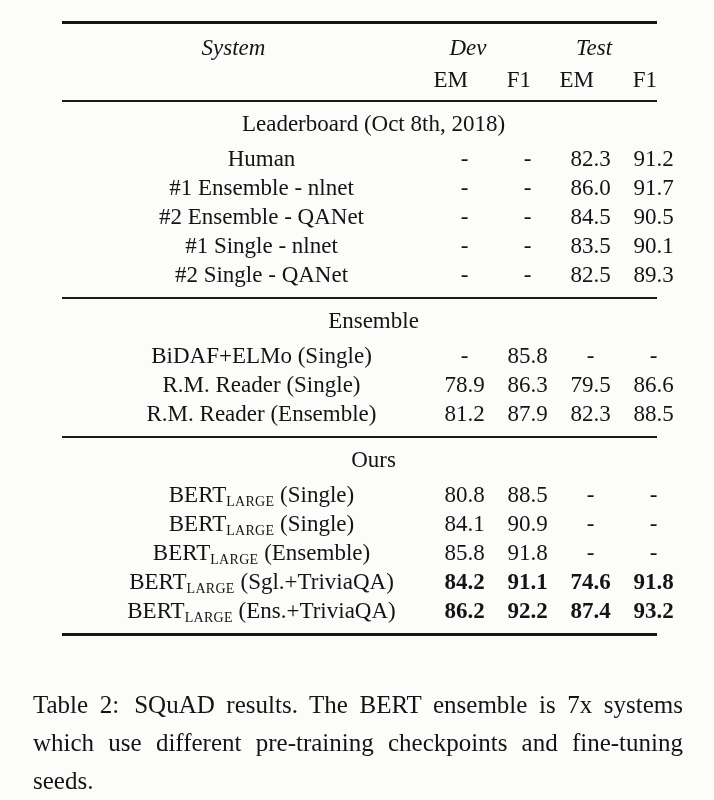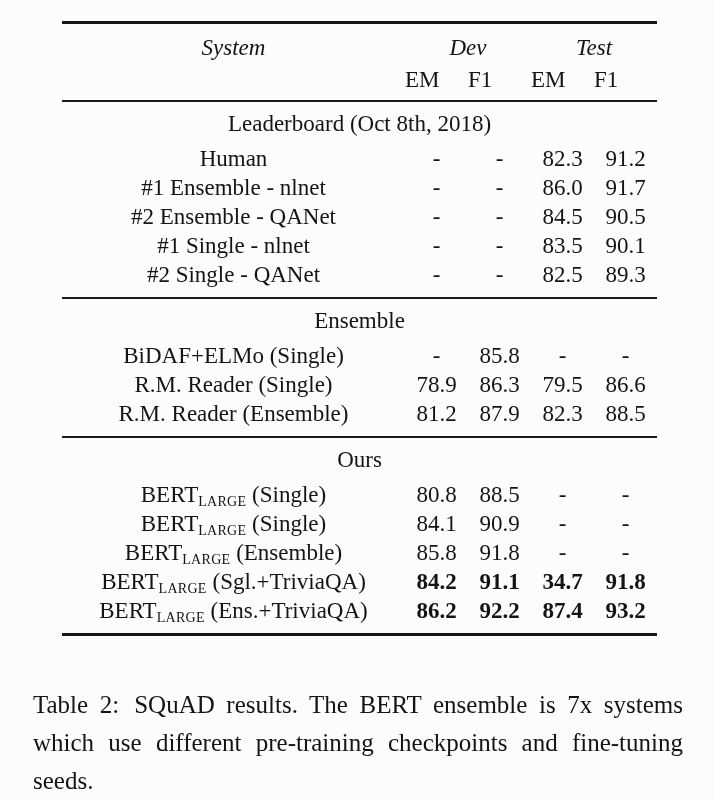--- a/index.html
+++ b/index.html
@@ -37,23 +37,23 @@
     font-style: italic;
   }
   .grp-row > div { text-align: center; }
   .sub-row {
     display: grid;
     grid-template-columns: 343px 63px 63px 63px 63px;
     height: 32px;
     line-height: 32px;
     font-size: 23px;
   }
-  .sub-row > div { text-align: left; }
-
-  .section { padding: 6px 0 8px 0; }
+  .sub-row > div { text-align: right; }
+
+  .section { padding: 6px 0 8px 0; margin-left: 28px; }
   .sec-title {
     text-align: center;
     font-size: 23px;
     height: 32px;
     line-height: 32px;
     margin-bottom: 4px;
   }
   .row {
     display: grid;
     grid-template-columns: 343px 63px 63px 63px 63px;
@@ -188,21 +188,21 @@
             <div class="sys"><span>BERT</span><span class="ss">LARGE</span><span> (Ensemble)</span></div>
             <div class="val">85.8</div>
             <div class="val">91.8</div>
             <div class="val">-</div>
             <div class="val">-</div>
           </div>
           <div class="row">
             <div class="sys"><span>BERT</span><span class="ss">LARGE</span><span> (Sgl.+TriviaQA)</span></div>
             <div class="val bold">84.2</div>
             <div class="val bold">91.1</div>
-            <div class="val bold">34.7</div>
+            <div class="val bold">74.6</div>
             <div class="val bold">91.8</div>
           </div>
           <div class="row">
             <div class="sys"><span>BERT</span><span class="ss">LARGE</span><span> (Ens.+TriviaQA)</span></div>
             <div class="val bold">86.2</div>
             <div class="val bold">92.2</div>
             <div class="val bold">87.4</div>
             <div class="val bold">93.2</div>
           </div>
         </div>

